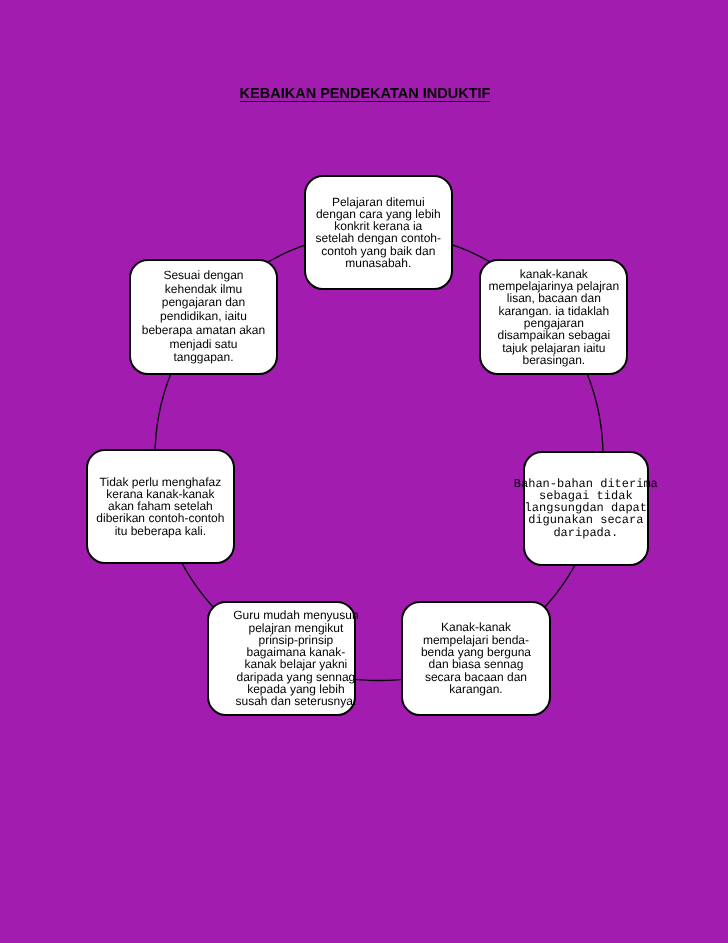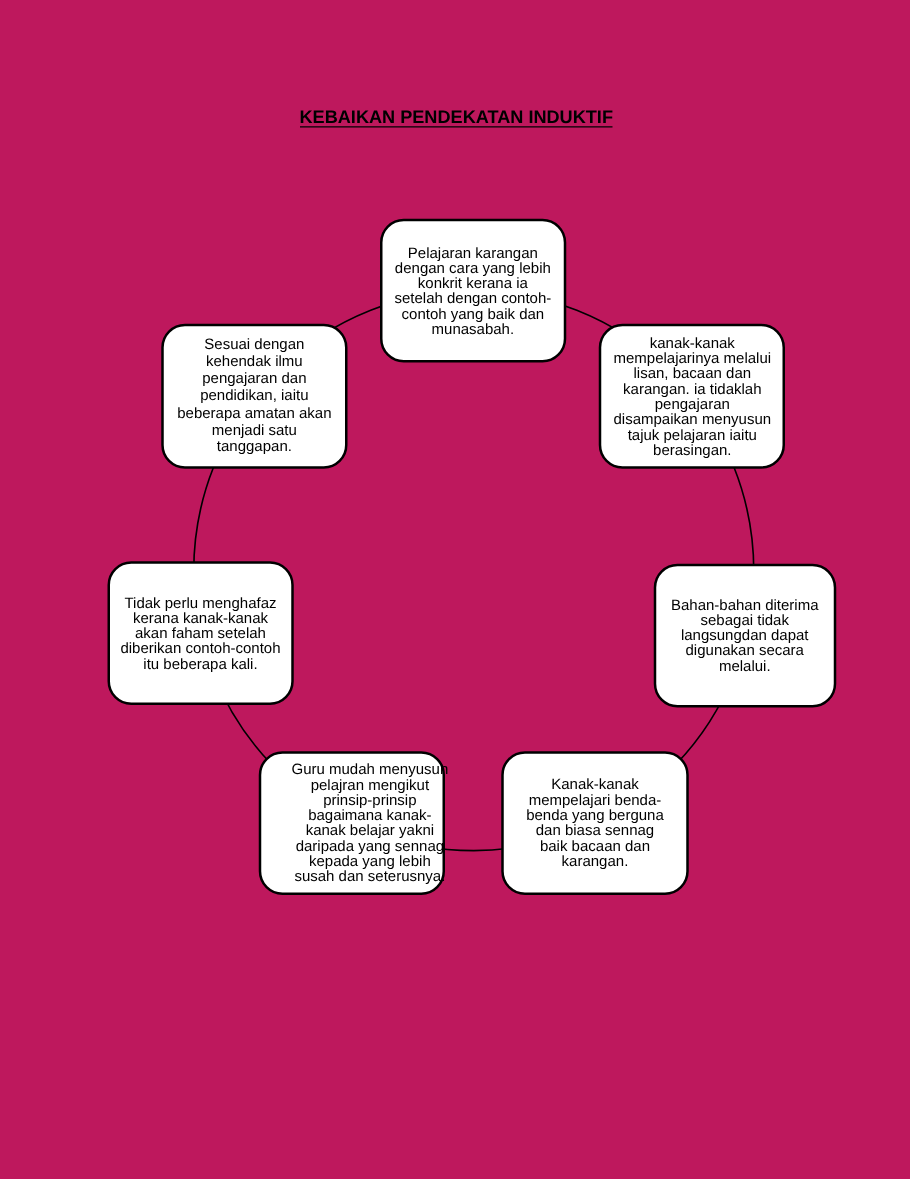--- a/index.html
+++ b/index.html
@@ -1,19 +1,19 @@
 <!DOCTYPE html>
 <html><head>
 <meta charset="utf-8">
 <title>KEBAIKAN PENDEKATAN INDUKTIF</title>
 <style>
   html,body{margin:0;padding:0;background:#ffffff;}
   body{width:728px;height:943px;font-family:"Liberation Sans",sans-serif;color:#000000;
        overflow:hidden;-webkit-font-smoothing:antialiased;text-rendering:geometricPrecision;}
-  #stage{position:relative;width:728px;height:943px;background:#be185d;}
+  #stage{position:relative;width:728px;height:943px;background:#a21caf;}
 
   #page-title{position:absolute;left:1px;top:87px;width:728px;text-align:center;
               font-size:14.5px;font-weight:bold;line-height:15px;}
   #page-title .ul{display:inline-block;border-bottom:1.6px solid #000000;line-height:14px;}
 
   svg#cycle-ring{position:absolute;left:0;top:0;width:728px;height:943px;pointer-events:none;}
 
   .node{position:absolute;box-sizing:border-box;border:2.2px solid #000000;border-radius:19px;
         background:#ffffff;display:flex;align-items:center;justify-content:center;}
   .node .node-text{display:block;text-align:center;font-size:12px;white-space:nowrap;}
@@ -23,30 +23,30 @@
 
 <div id="stage">
 
   <div id="page-title"><span class="ul">KEBAIKAN PENDEKATAN INDUKTIF</span></div>
 
   <svg id="cycle-ring" viewBox="0 0 728 943">
     <circle cx="379" cy="456.5" r="224" fill="none" stroke="#000000" stroke-width="1.3"></circle>
   </svg>
 
   <div class="node" style="left: 303.6px; top: 174.8px; width: 149.4px; height: 115.2px;">
-      <div class="node-text" style="line-height: 12.2px;"><span>Pelajaran karangan</span><br><span>dengan cara yang lebih</span><br><span>konkrit kerana ia</span><br><span>setelah dengan contoh-</span><br><span>contoh yang baik dan</span><br><span>munasabah.</span></div>
+      <div class="node-text" style="line-height: 12.2px;"><span>Pelajaran ditemui</span><br><span>dengan cara yang lebih</span><br><span>konkrit kerana ia</span><br><span>setelah dengan contoh-</span><br><span>contoh yang baik dan</span><br><span>munasabah.</span></div>
     </div>
   <div class="node" style="left: 479.3px; top: 259.3px; width: 149.1px; height: 115.3px;">
-      <div class="node-text" style="line-height: 12.35px;"><span>kanak-kanak</span><br><span>mempelajarinya melalui</span><br><span>lisan, bacaan dan</span><br><span>karangan. ia tidaklah</span><br><span>pengajaran</span><br><span>disampaikan menyusun</span><br><span>tajuk pelajaran iaitu</span><br><span>berasingan.</span></div>
+      <div class="node-text" style="line-height: 12.35px;"><span>kanak-kanak</span><br><span>mempelajarinya pelajran</span><br><span>lisan, bacaan dan</span><br><span>karangan. ia tidaklah</span><br><span>pengajaran</span><br><span>disampaikan sebagai</span><br><span>tajuk pelajaran iaitu</span><br><span>berasingan.</span></div>
     </div>
-  <div class="node" style="left: 522.8px; top: 450.8px; width: 146px; height: 115.2px;">
-      <div class="node-text" style="line-height: 12.2px;"><span>Bahan-bahan diterima</span><br><span>sebagai tidak</span><br><span>langsungdan dapat</span><br><span>digunakan secara</span><br><span>melalui.</span></div>
+  <div class="node" style="left: 522.8px; top: 450.8px; width: 126px; height: 115.2px; font-family: Liberation Mono, monospace;">
+      <div class="node-text" style="line-height: 12.2px;"><span>Bahan-bahan diterima</span><br><span>sebagai tidak</span><br><span>langsungdan dapat</span><br><span>digunakan secara</span><br><span>daripada.</span></div>
     </div>
   <div class="node" style="left: 401.4px; top: 600.9px; width: 149.2px; height: 115.1px;">
-      <div class="node-text" style="line-height: 12.4px;"><span>Kanak-kanak</span><br><span>mempelajari benda-</span><br><span>benda yang berguna</span><br><span>dan biasa sennag</span><br><span>baik bacaan dan</span><br><span>karangan.</span></div>
+      <div class="node-text" style="line-height: 12.4px;"><span>Kanak-kanak</span><br><span>mempelajari benda-</span><br><span>benda yang berguna</span><br><span>dan biasa sennag</span><br><span>secara bacaan dan</span><br><span>karangan.</span></div>
     </div>
   <div class="node" style="left: 206.8px; top: 600.9px; width: 149.2px; height: 115.1px;">
       <div class="node-text" style="line-height: 12.3px; margin-left: 29px;"><span>Guru mudah menyusun</span><br><span>pelajran mengikut</span><br><span>prinsip-prinsip</span><br><span>bagaimana kanak-</span><br><span>kanak belajar yakni</span><br><span>daripada yang sennag</span><br><span>kepada yang lebih</span><br><span>susah dan seterusnya.</span></div>
     </div>
   <div class="node" style="left: 128.9px; top: 259.3px; width: 149.2px; height: 115.3px;">
       <div class="node-text" style="line-height: 13.7px;"><span>Sesuai dengan</span><br><span>kehendak ilmu</span><br><span>pengajaran dan</span><br><span>pendidikan, iaitu</span><br><span>beberapa amatan akan</span><br><span>menjadi satu</span><br><span>tanggapan.</span></div>
     </div>
   <div class="node" style="left: 85.8px; top: 448.9px; width: 149.2px; height: 115px;">
       <div class="node-text" style="line-height: 12.1px;"><span>Tidak perlu menghafaz</span><br><span>kerana kanak-kanak</span><br><span>akan faham setelah</span><br><span>diberikan contoh-contoh</span><br><span>itu beberapa kali.</span></div>
     </div>

